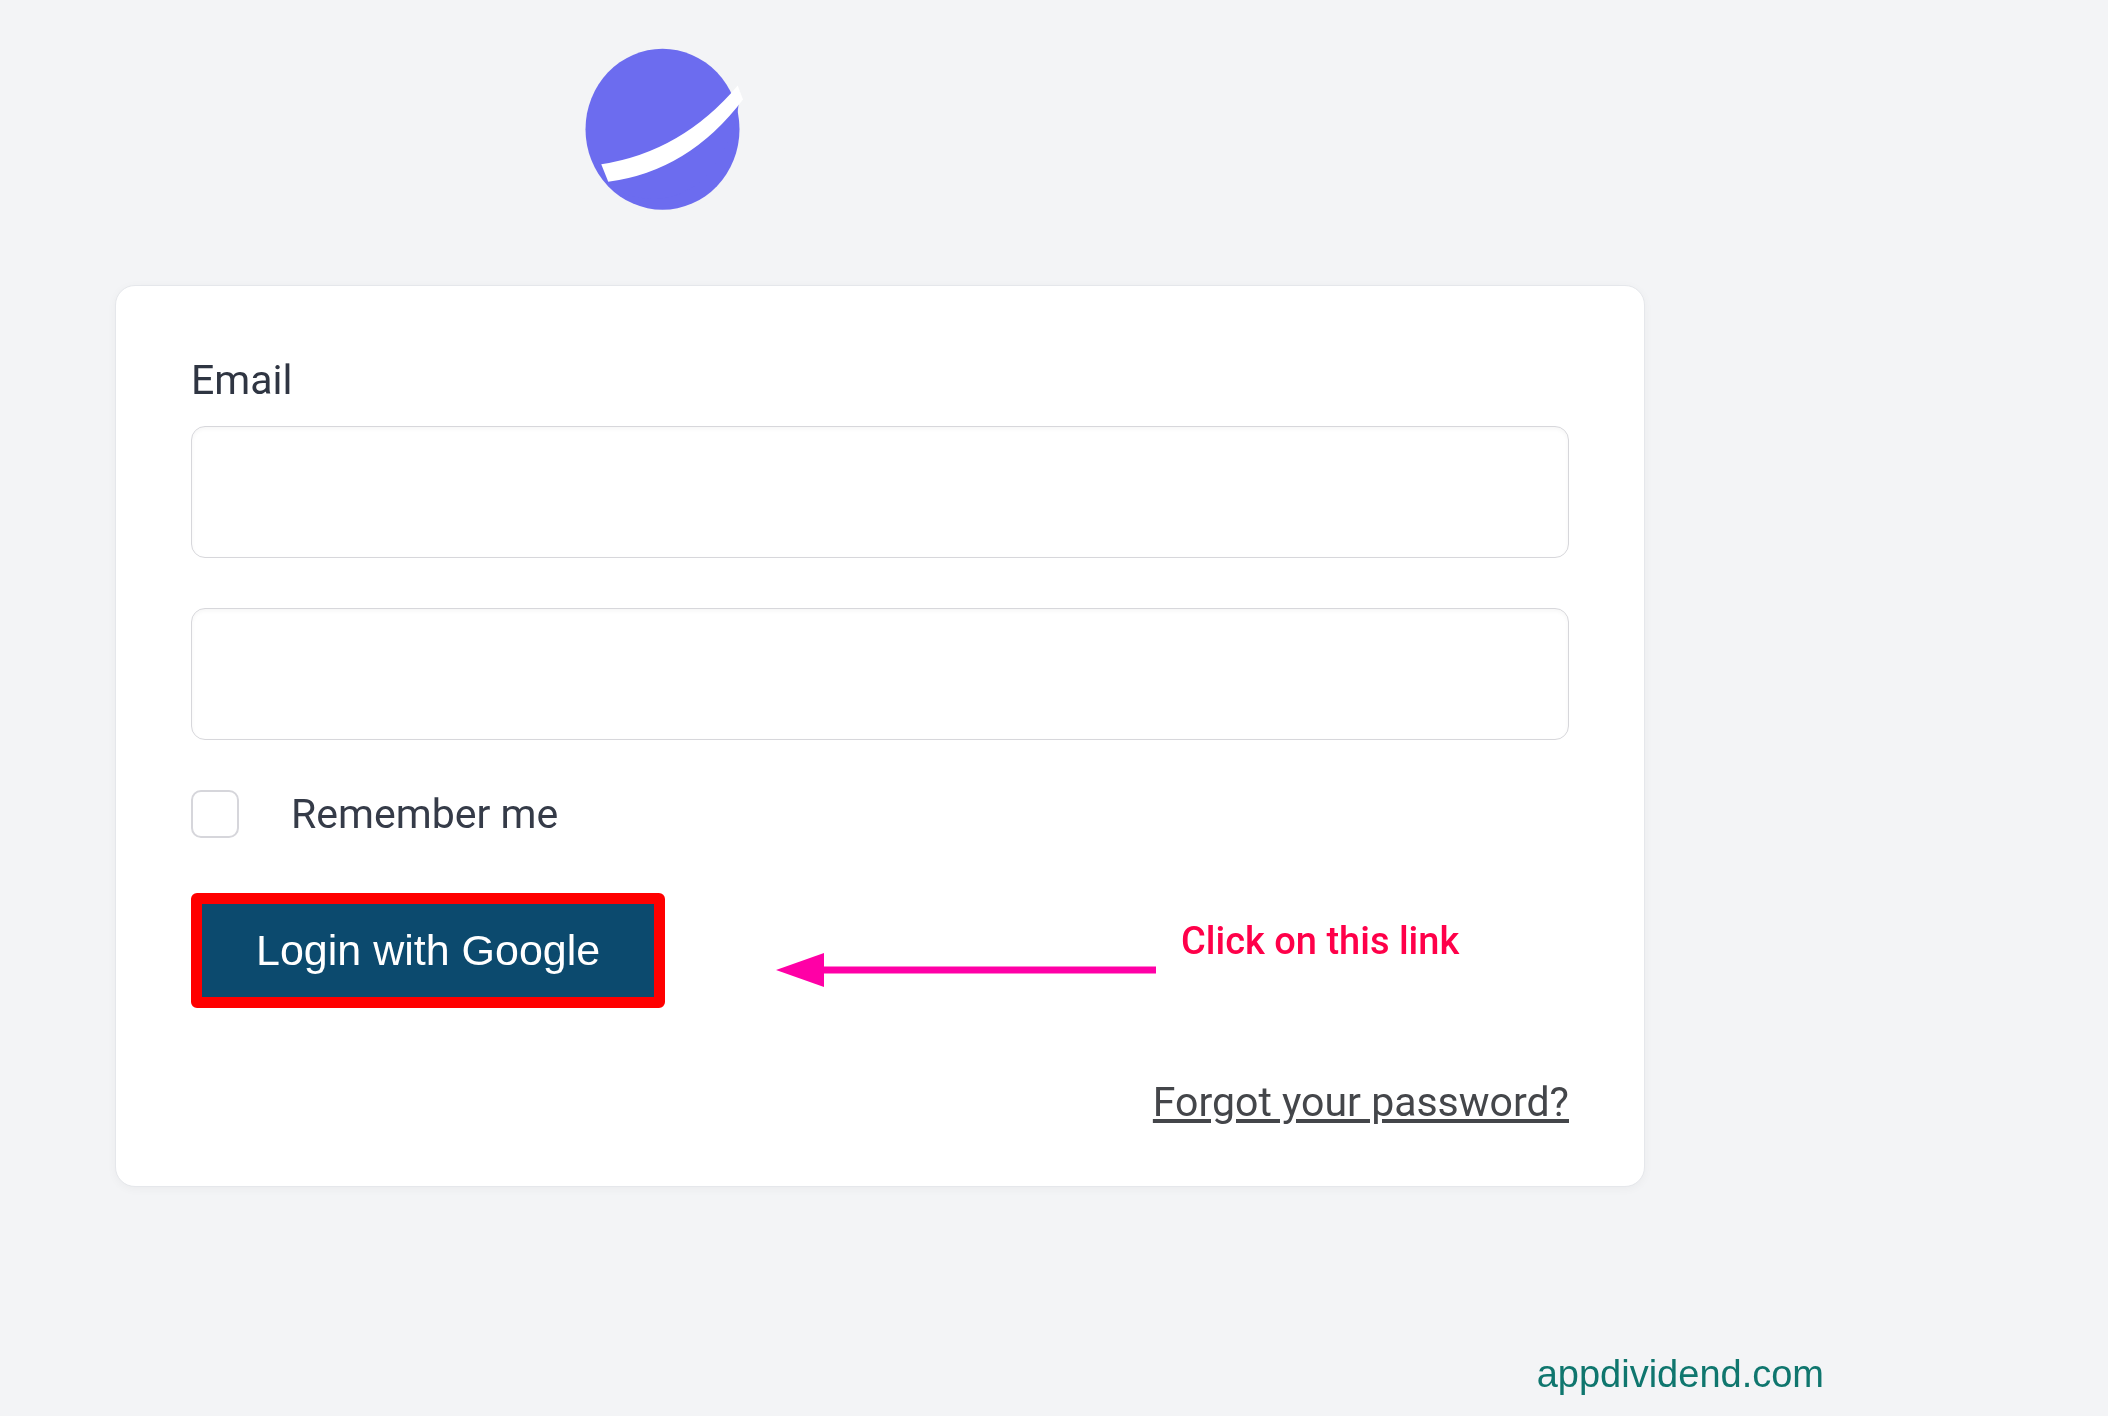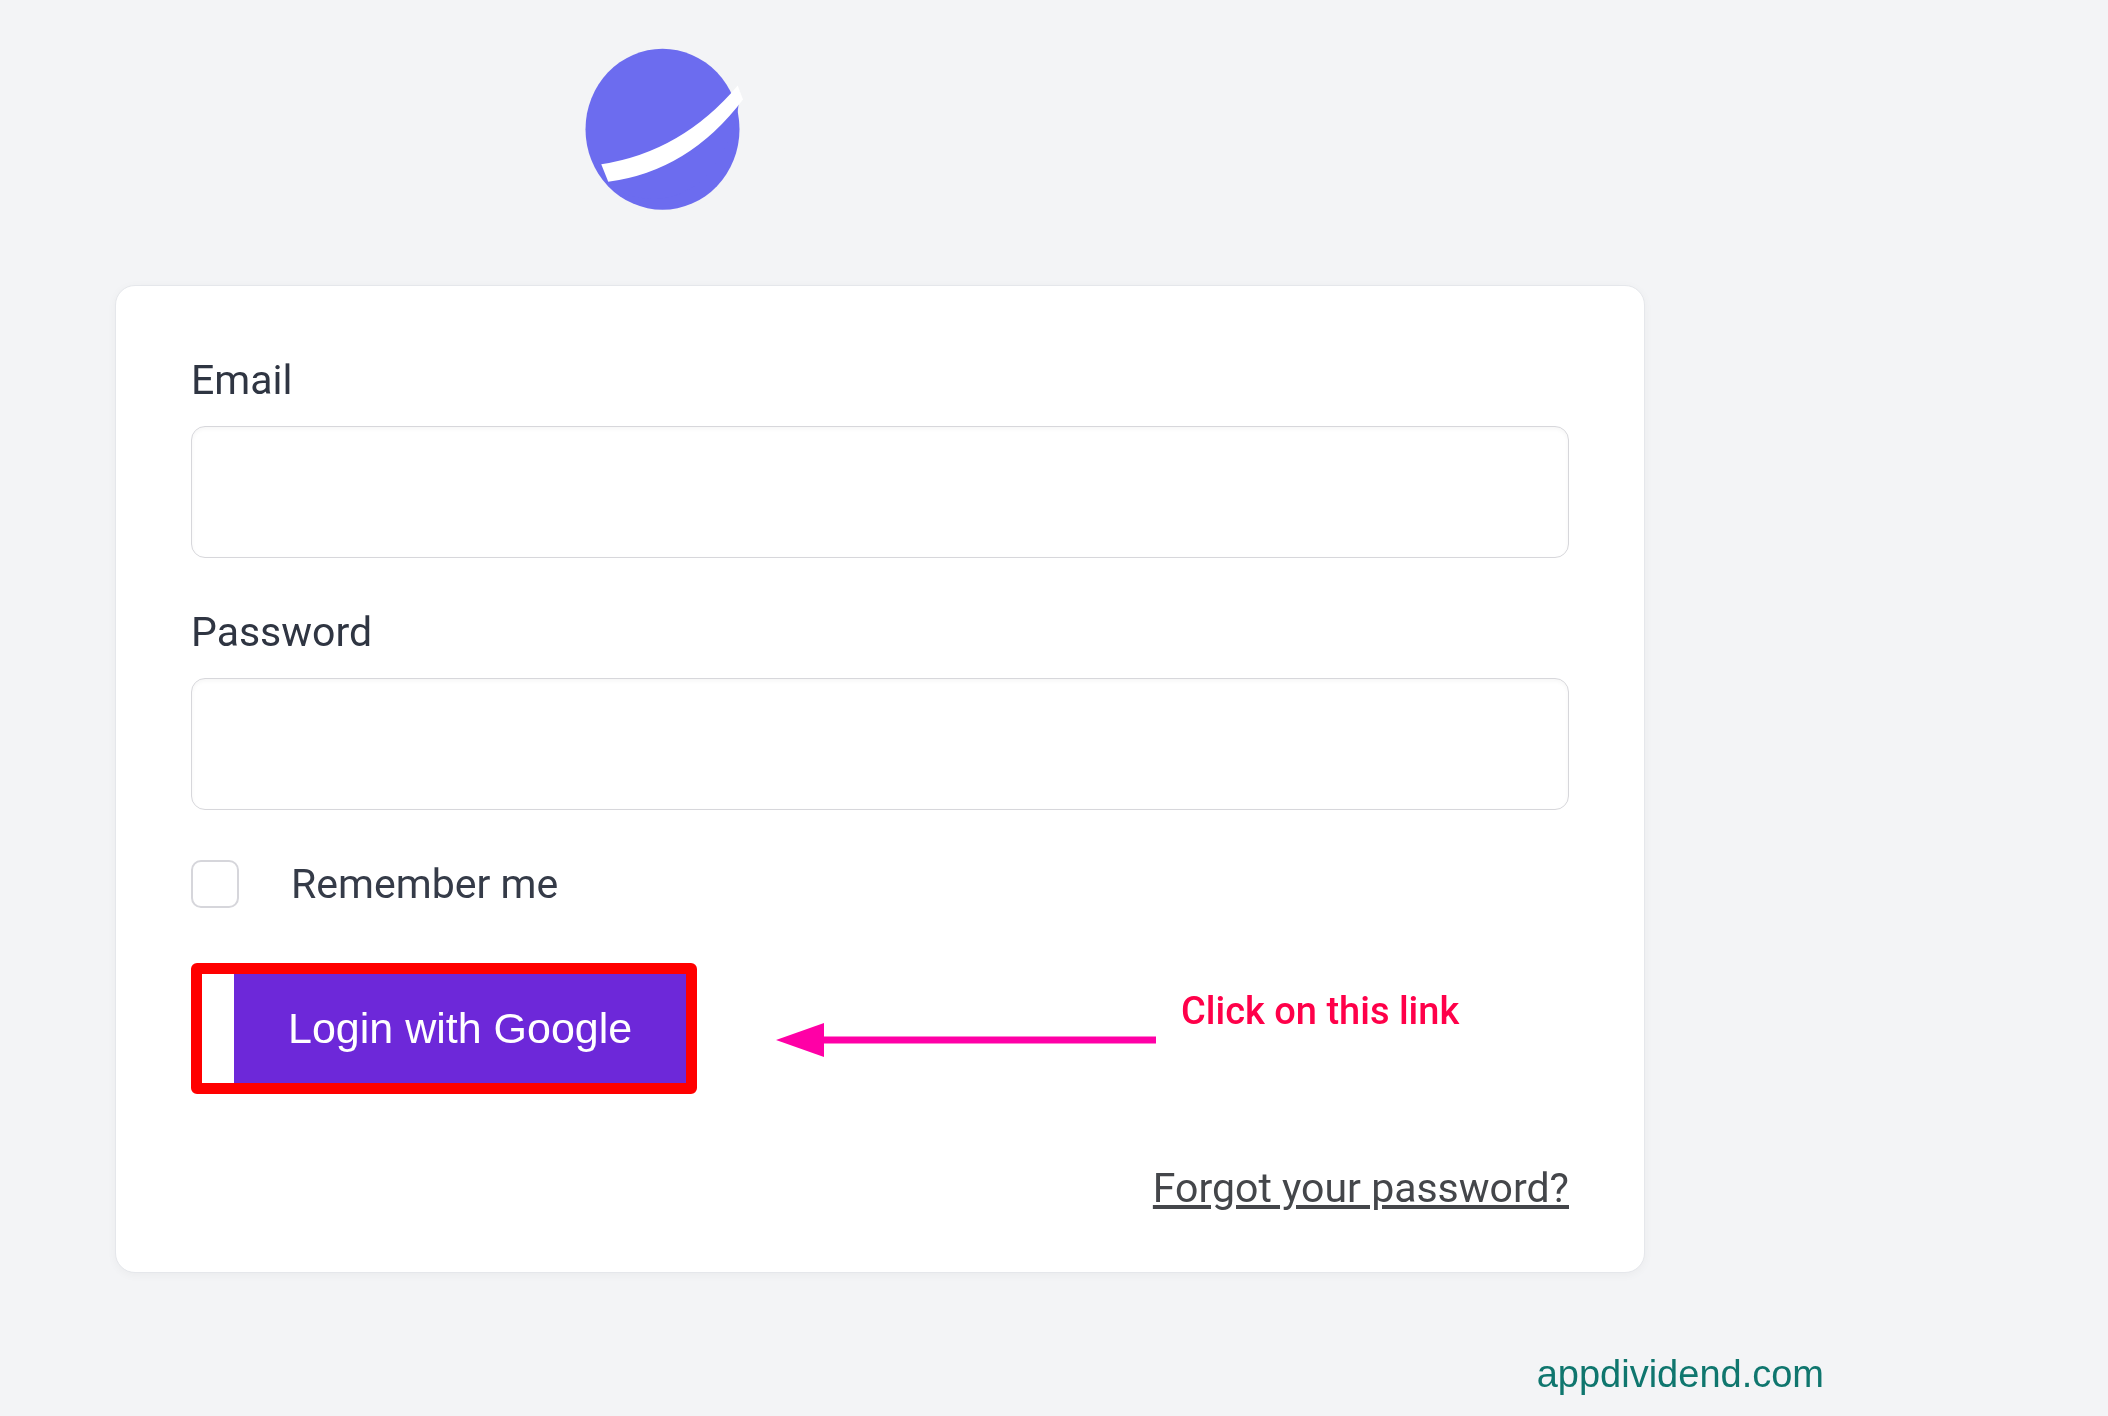--- a/index.html
+++ b/index.html
@@ -78,28 +78,27 @@
     position: relative;
     margin-bottom: 70px;
   }
   .google-highlight {
     display: inline-block;
     border: 11px solid #ff0000;
     border-radius: 6px;
   }
   .google-btn {
     display: inline-block;
-    background: #6d28d9;
+    background: #0c4a6e;
     color: #ffffff;
     font-size: 43px;
     font-weight: 500;
-    padding: 30px 54px;
+    padding: 22px 54px;
     border: none;
     cursor: pointer;
-    margin-left: 32px;
   }
   .annotation {
     position: absolute;
     left: 630px;
     top: 38px;
     display: flex;
     align-items: center;
     gap: 20px;
     justify-content: flex-end;
   }
@@ -170,21 +169,20 @@
   </div>
 
   <div class="card">
 
     <div class="field-block">
       <div class="field-label">Email</div>
       <input type="text" class="text-input" value="" style="">
     </div>
 
     <div class="field-block">
-      <div class="field-label">Password</div>
       <input type="password" class="text-input" value="" style="">
     </div>
 
     <div class="remember-row">
       <div class="checkbox"></div>
       <div class="remember-label">Remember me</div>
     </div>
 
     <div class="google-row">
       <span class="google-highlight">

